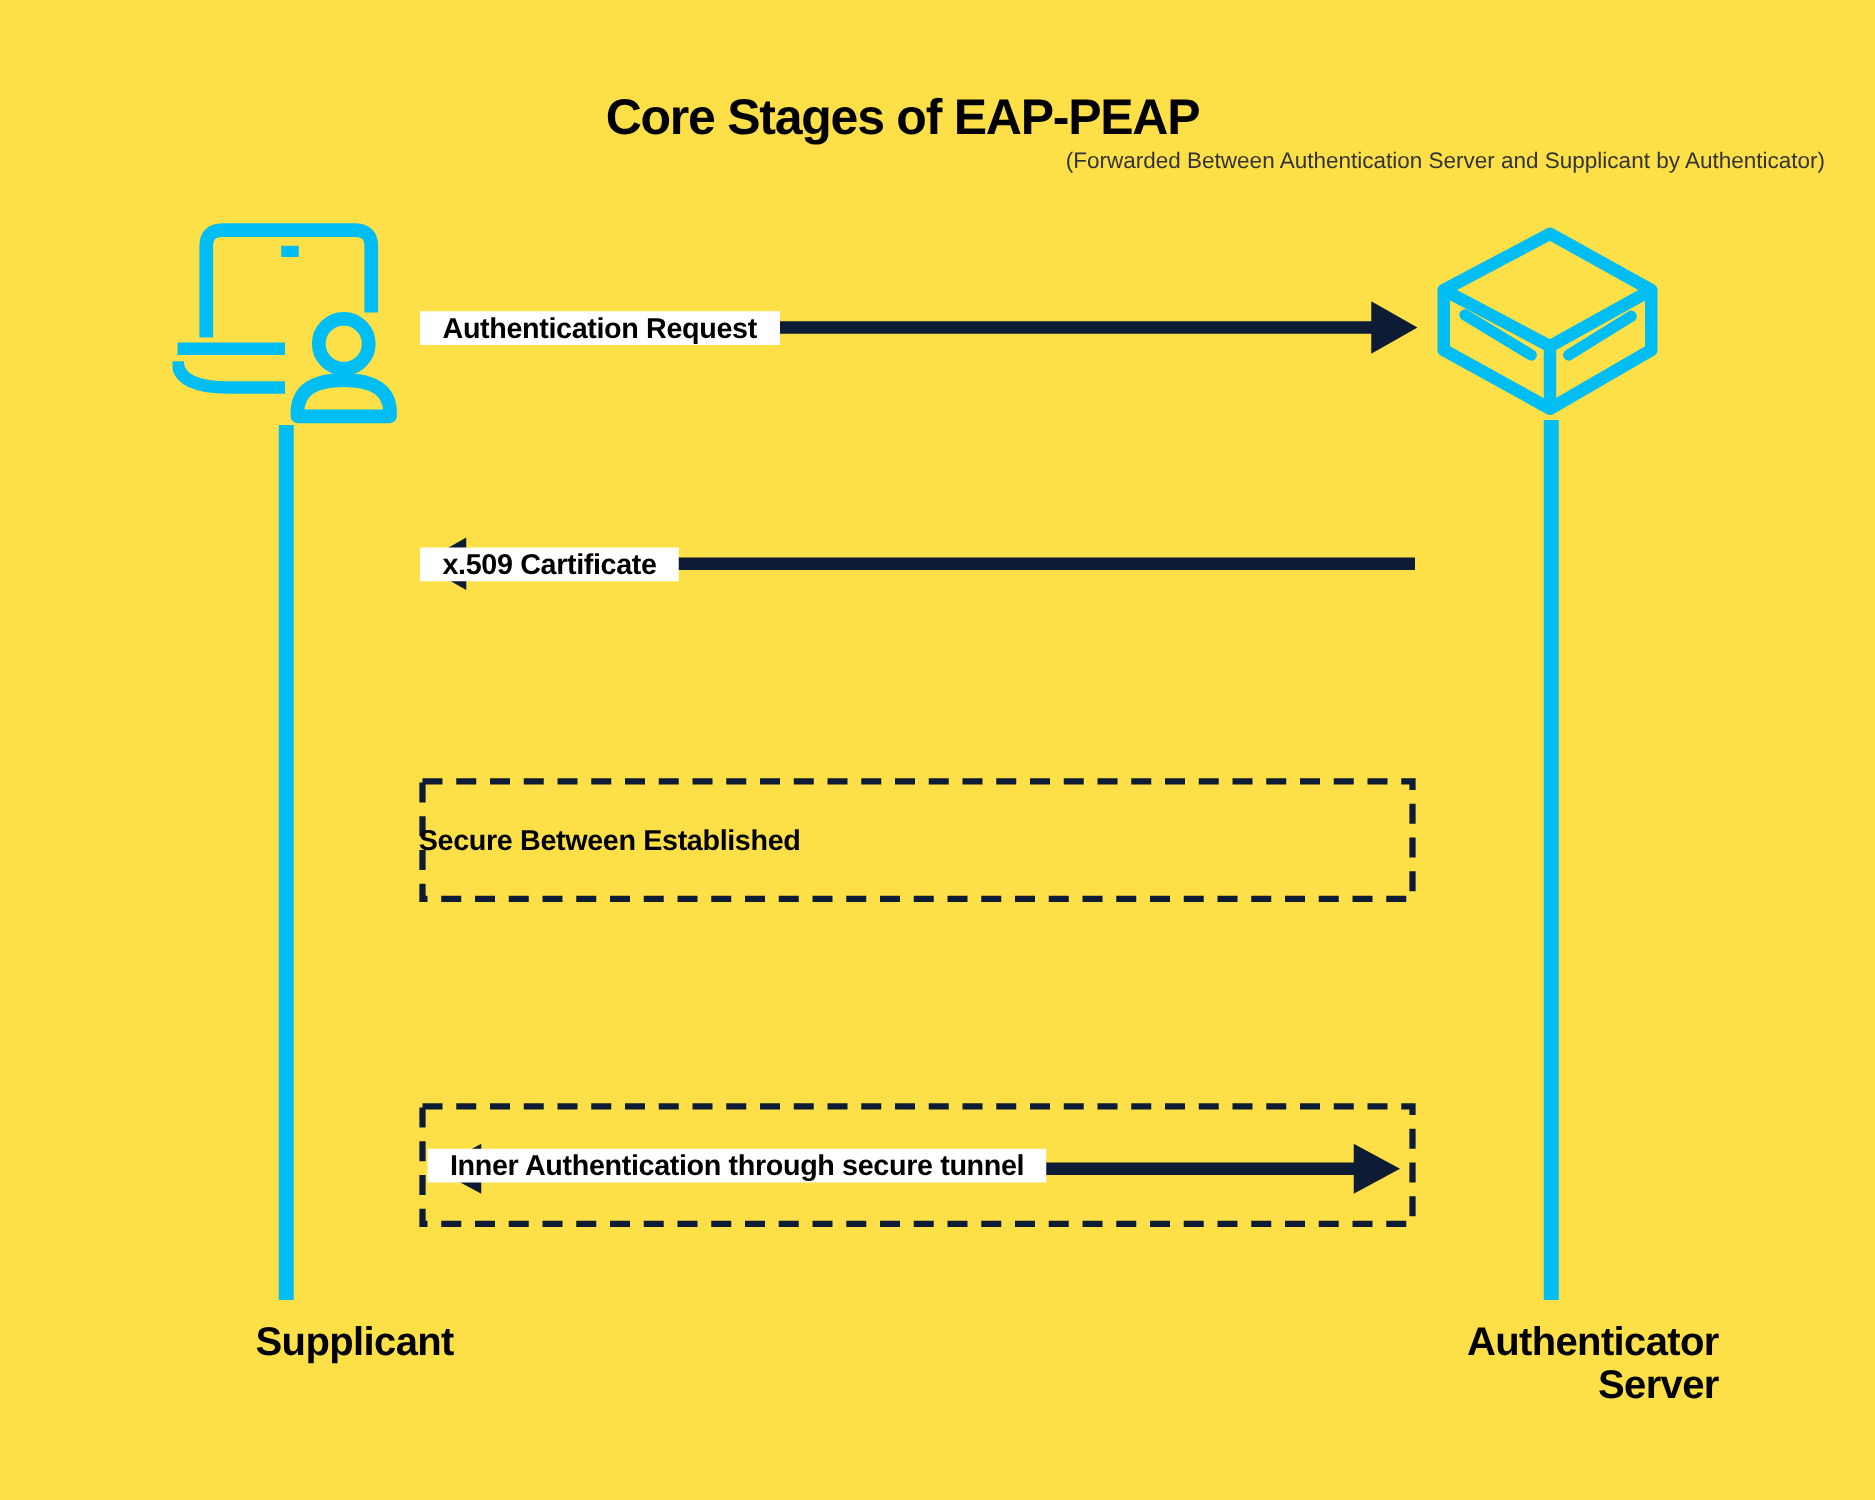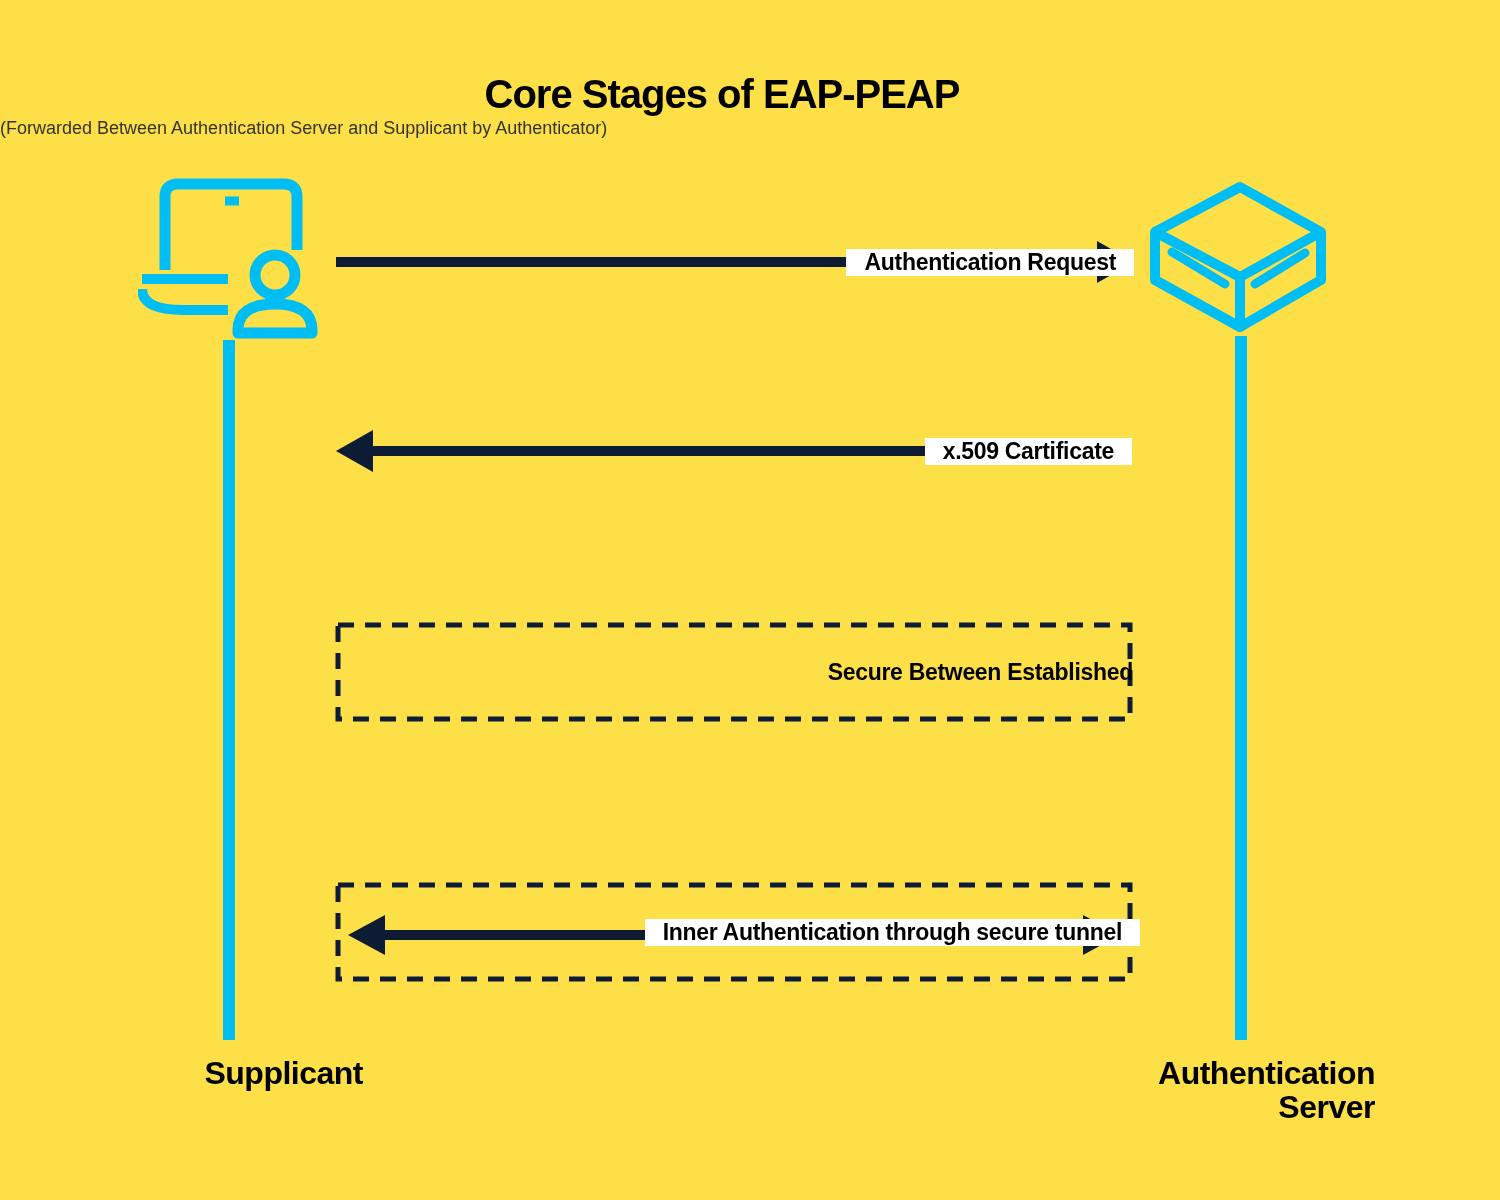--- a/index.html
+++ b/index.html
@@ -6,28 +6,28 @@
   #canvas{
     position:relative;width:1500px;height:1200px;background:#fde047;overflow:hidden;
     font-family:"Liberation Sans", sans-serif;color:#000;
   }
   .abs{position:absolute;}
   .title{
     left:0;top:72px;width:1444px;text-align:center;
     font-size:40px;font-weight:900;letter-spacing:-1px;color:#000;
   }
   .subtitle{
-    left:0;top:118px;width:1460px;text-align:left;
+    left:0;top:118px;width:1460px;text-align:right;
     font-size:18px;font-weight:400;color:#333;
   }
   .lifeline{background:#00BDF3;width:12px;}
   .lifeline.left{left:223px;top:340px;height:700px;}
   .lifeline.right{left:1235px;top:336px;height:704px;}
   .msg-overlay{
-    display:flex;align-items:center;justify-content:flex-end;
+    display:flex;align-items:center;justify-content:flex-start;
   }
   .msg-label{
     font-size:23px;font-weight:800;letter-spacing:-0.3px;color:#000;white-space:nowrap;
   }
   .msg-label.on-line{background:#ffffff;padding:0 18px;}
   .actor-label{
     top:1057px;width:270px;text-align:right;
     font-size:32px;font-weight:900;letter-spacing:-0.5px;line-height:1.05;color:#000;
   }
   .actor-label.left{left:93px;}
@@ -95,15 +95,15 @@
       <rect x="44" y="48" width="710" height="10" fill="#0D1B35"></rect>
       <polygon points="13,53 50,33 50,73" fill="#0D1B35"></polygon>
       <polygon points="785,53 748,33 748,73" fill="#0D1B35"></polygon>
     </g>
   </svg>
   <div class="abs msg-overlay" style="left:342px;top:882px;width:798px;height:100px;">
     <span class="msg-label on-line">Inner Authentication through secure tunnel</span>
   </div>
 
   <div class="abs actor-label left">Supplicant</div>
-  <div class="abs actor-label right">Authentication Server</div>
+  <div class="abs actor-label right">Authenticator Server</div>
 
 </div>
 
 </body></html>

